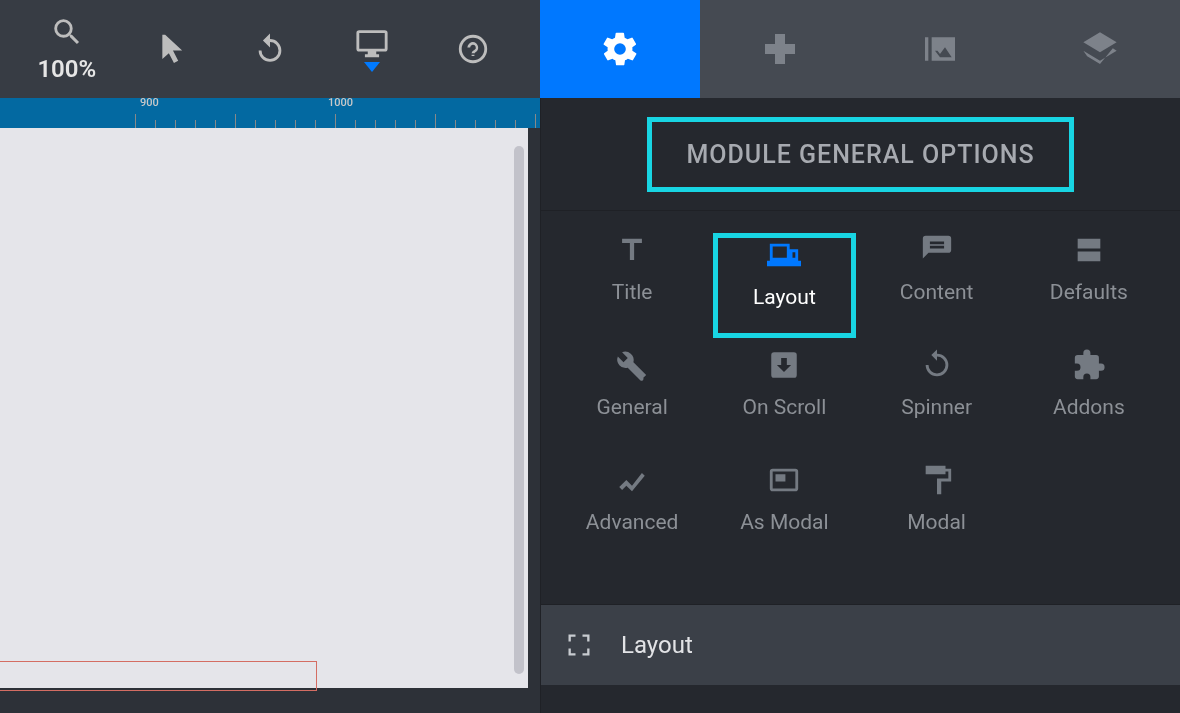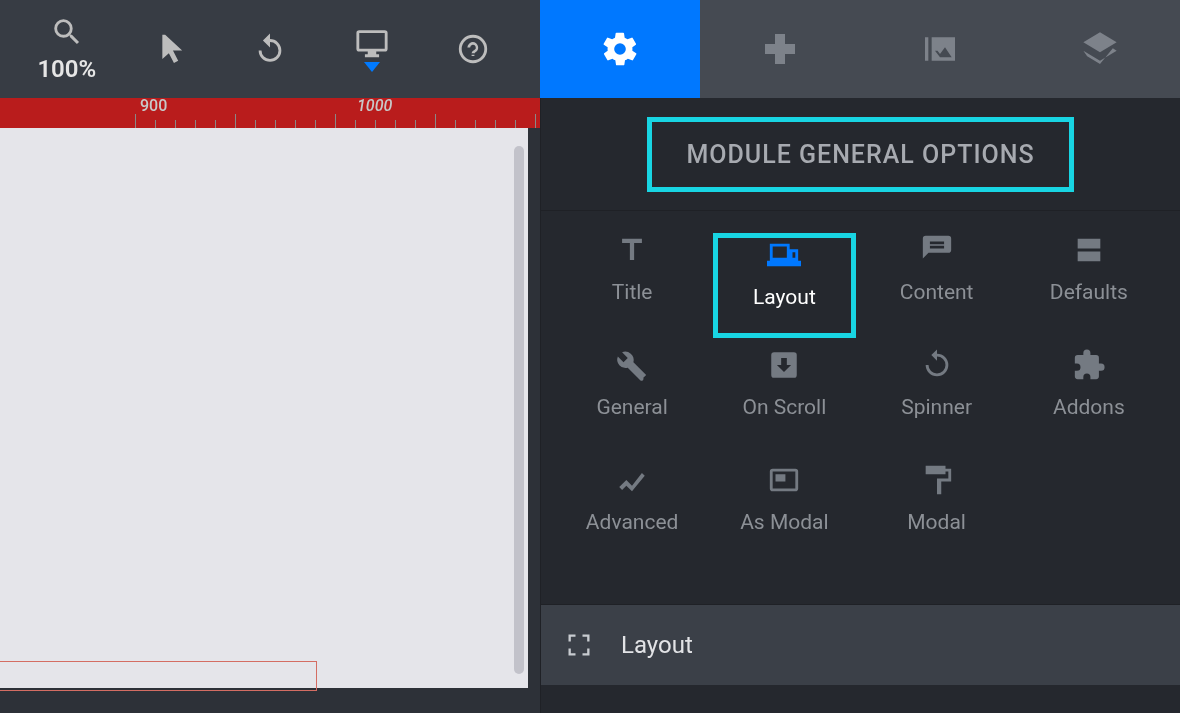--- a/index.html
+++ b/index.html
@@ -84,30 +84,30 @@
       display: flex;
       height: calc(100% - 98px);
     }
     .canvas-area {
       width: 540px;
       position: relative;
       background: #2d3138;
     }
     .ruler {
       height: 30px;
-      background: #b91c1c;
+      background: #0369a1;
       display: flex;
       align-items: flex-start;
       position: relative;
       color: #c8c8c8;
-      font-size: 16px;
+      font-size: 11px;
       font-weight: 500;
     }
     .ruler-label-900 { position: absolute; left: 140px; top: -2px; }
-    .ruler-label-1000 { position: absolute; left: 357px; top: -2px; font-style: italic; }
+    .ruler-label-1000 { position: absolute; left: 328px; top: -2px; }
     .ruler .tick {
       position: absolute;
       bottom: 0;
       width: 1px;
       background: #888;
     }
     .ruler .tick.minor { height: 8px; }
     .ruler .tick.major { height: 14px; }
     .canvas {
       background: #e5e5ea;

